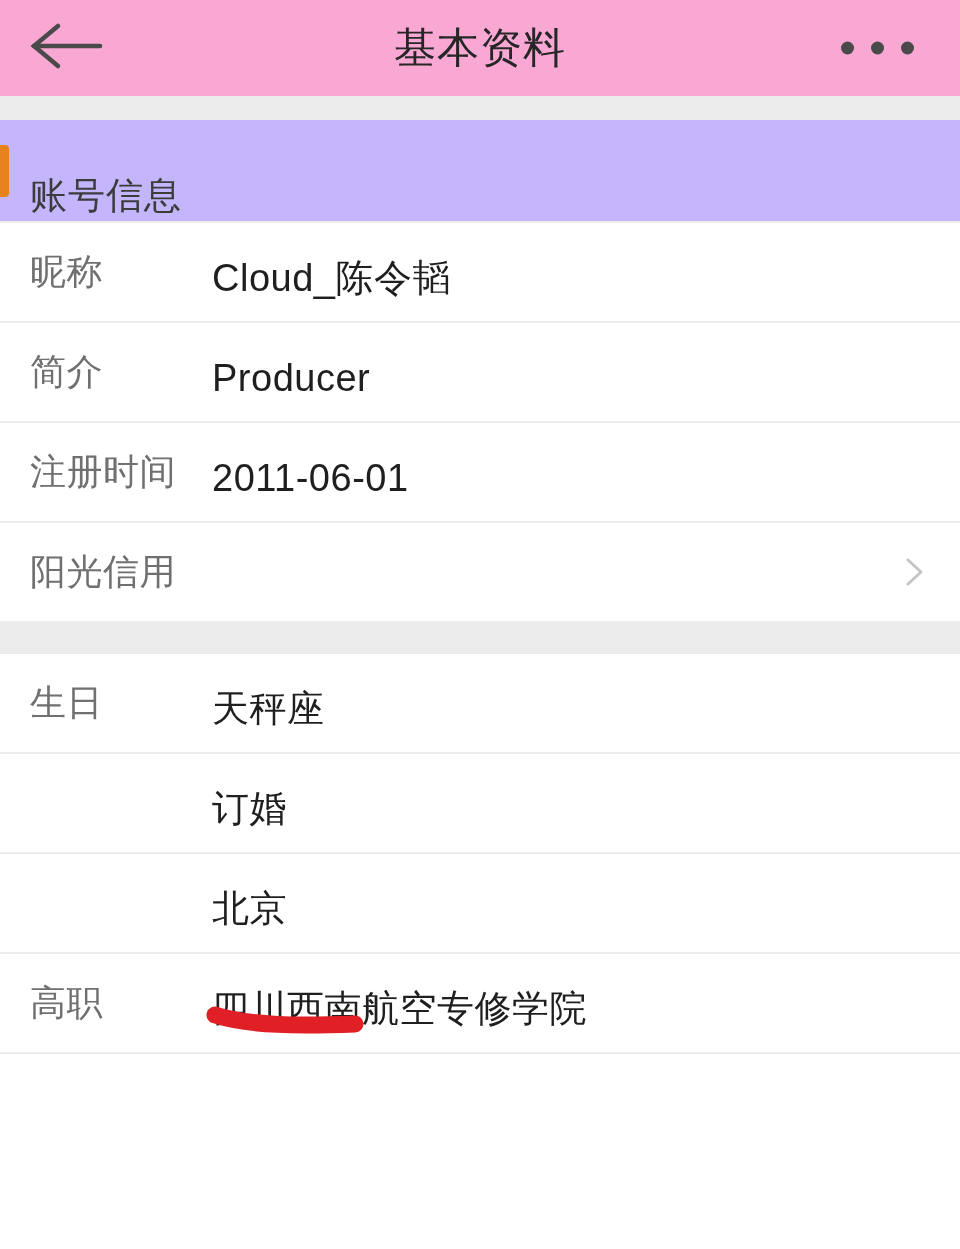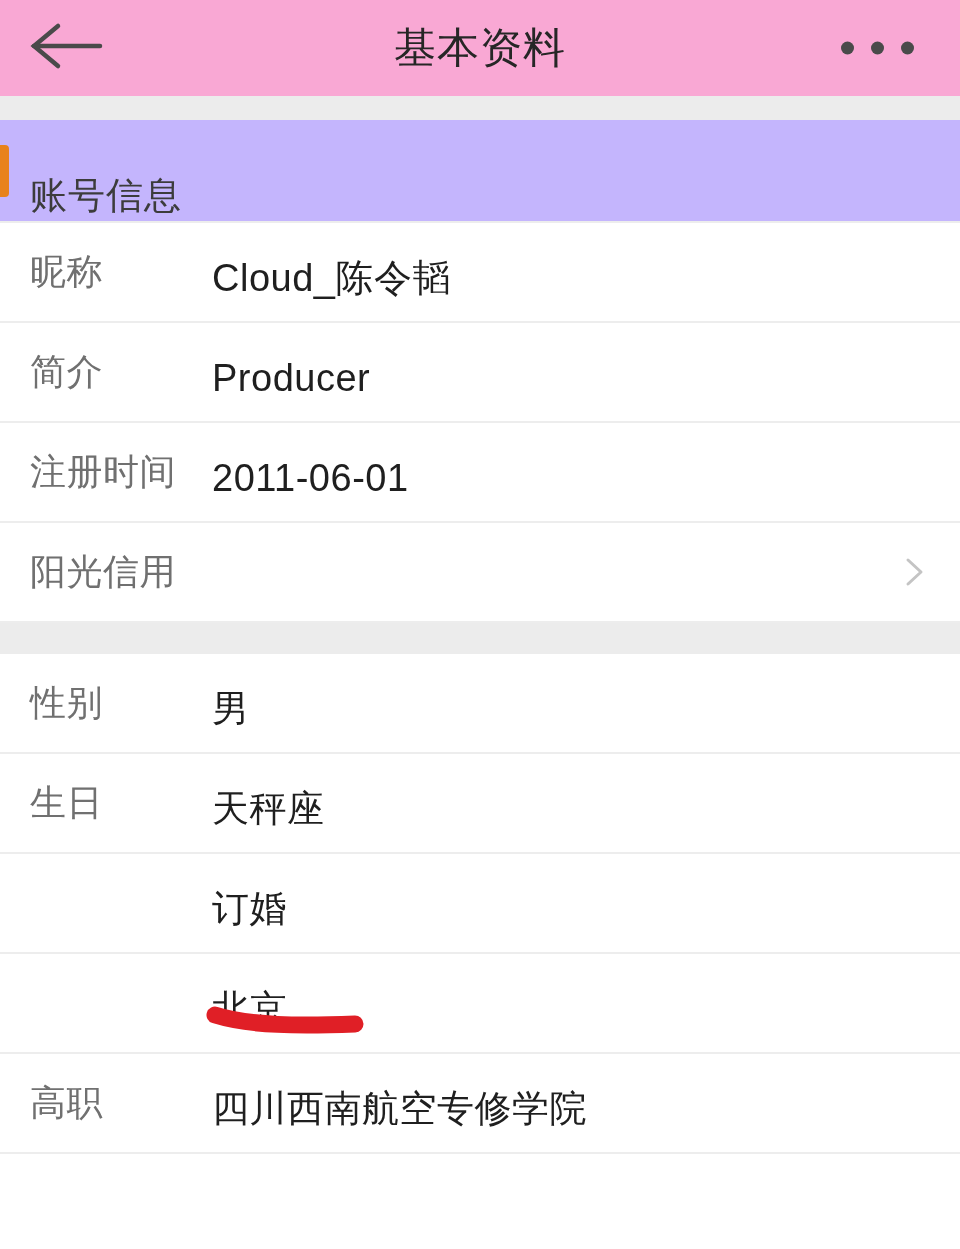--- a/index.html
+++ b/index.html
@@ -190,24 +190,20 @@
         <span class="row-value latin">2011-06-01</span>
       </div>
       <div class="row">
         <span class="row-label">阳光信用</span>
         <span class="row-chevron"><svg width="40" height="40" viewBox="0 0 40 40" fill="none">
             <path d="M14 8 L27 20 L14 32" stroke="#c4c4c4" stroke-width="3" fill="none" stroke-linecap="round" stroke-linejoin="round"></path>
           </svg></span>
       </div>
       <div class="gap-band tall"></div>
       <div class="row">
-        <span class="row-label">性别</span>
-        <span class="row-value">男</span>
-      </div>
-      <div class="row">
         <span class="row-label">生日</span>
         <span class="row-value">天秤座</span>
       </div>
       <div class="row">
         <span class="row-value">订婚</span>
       </div>
       <div class="row">
         <span class="row-value">北京</span>
       </div>
       <div class="row">

